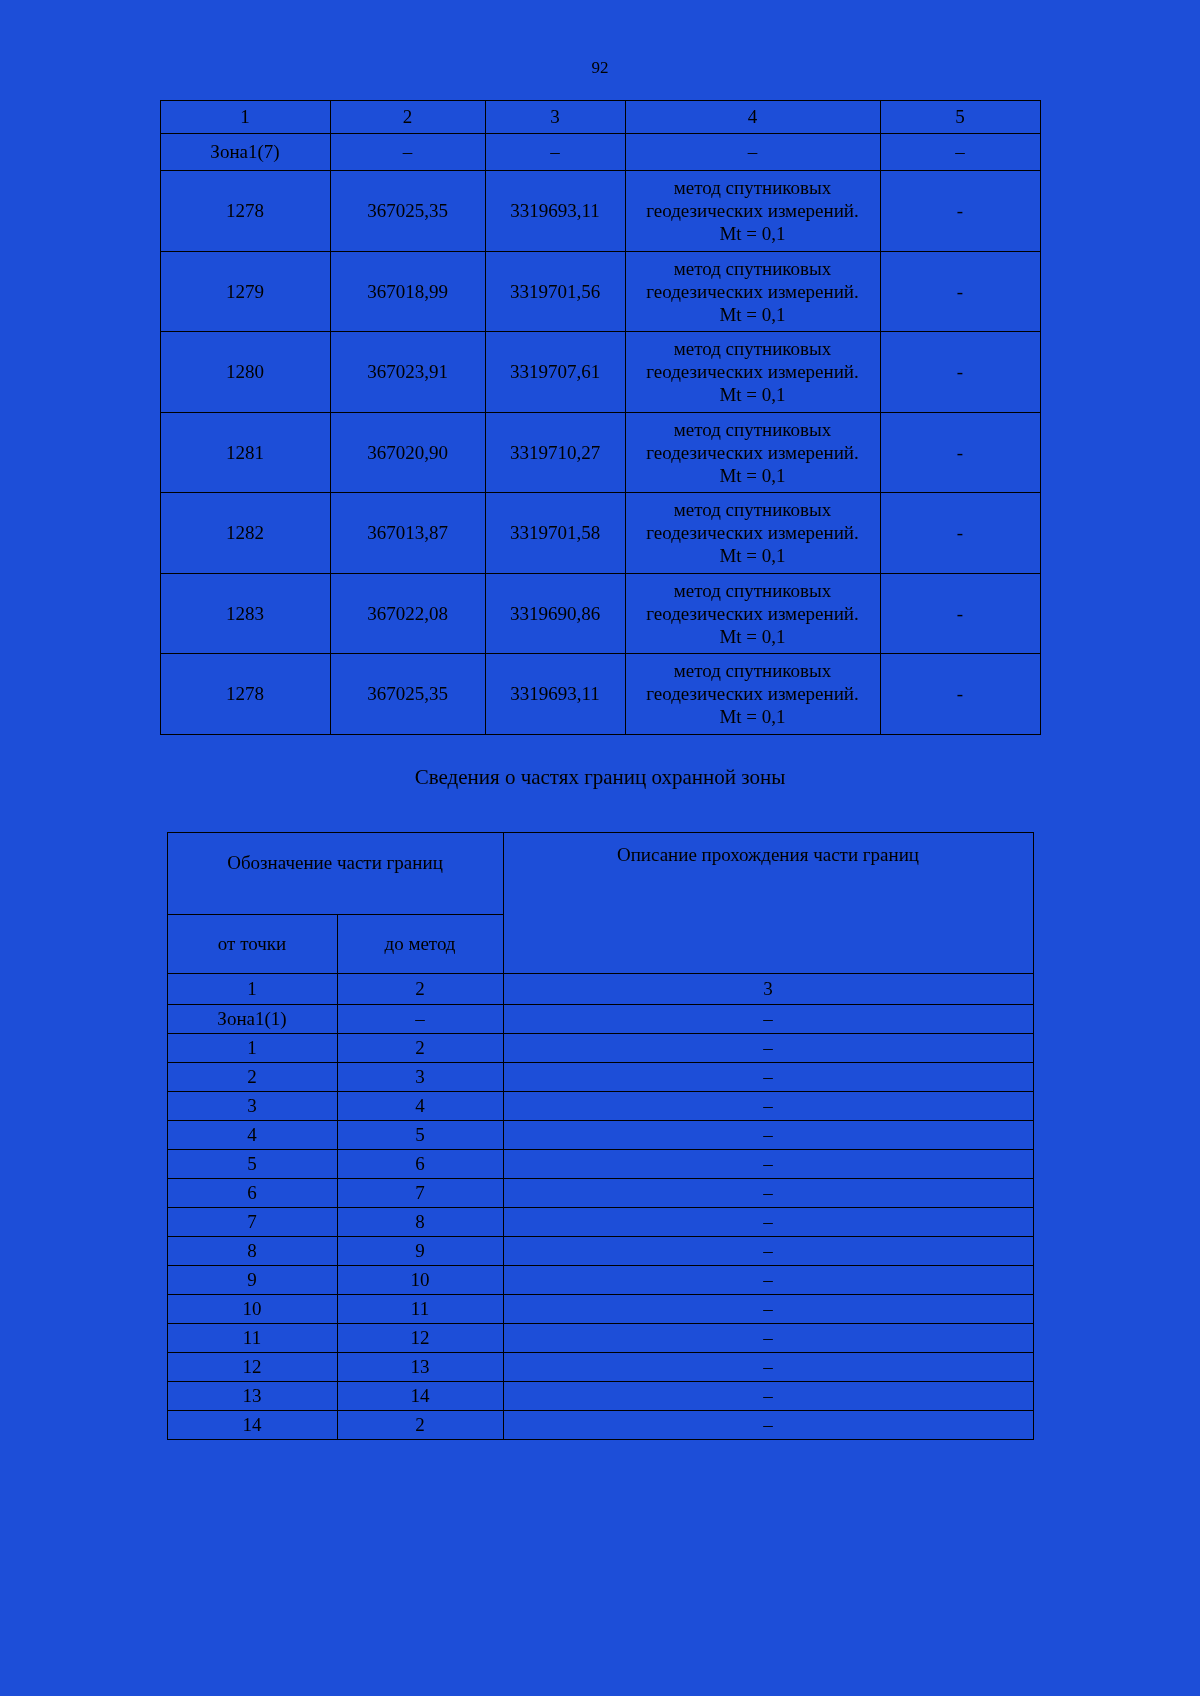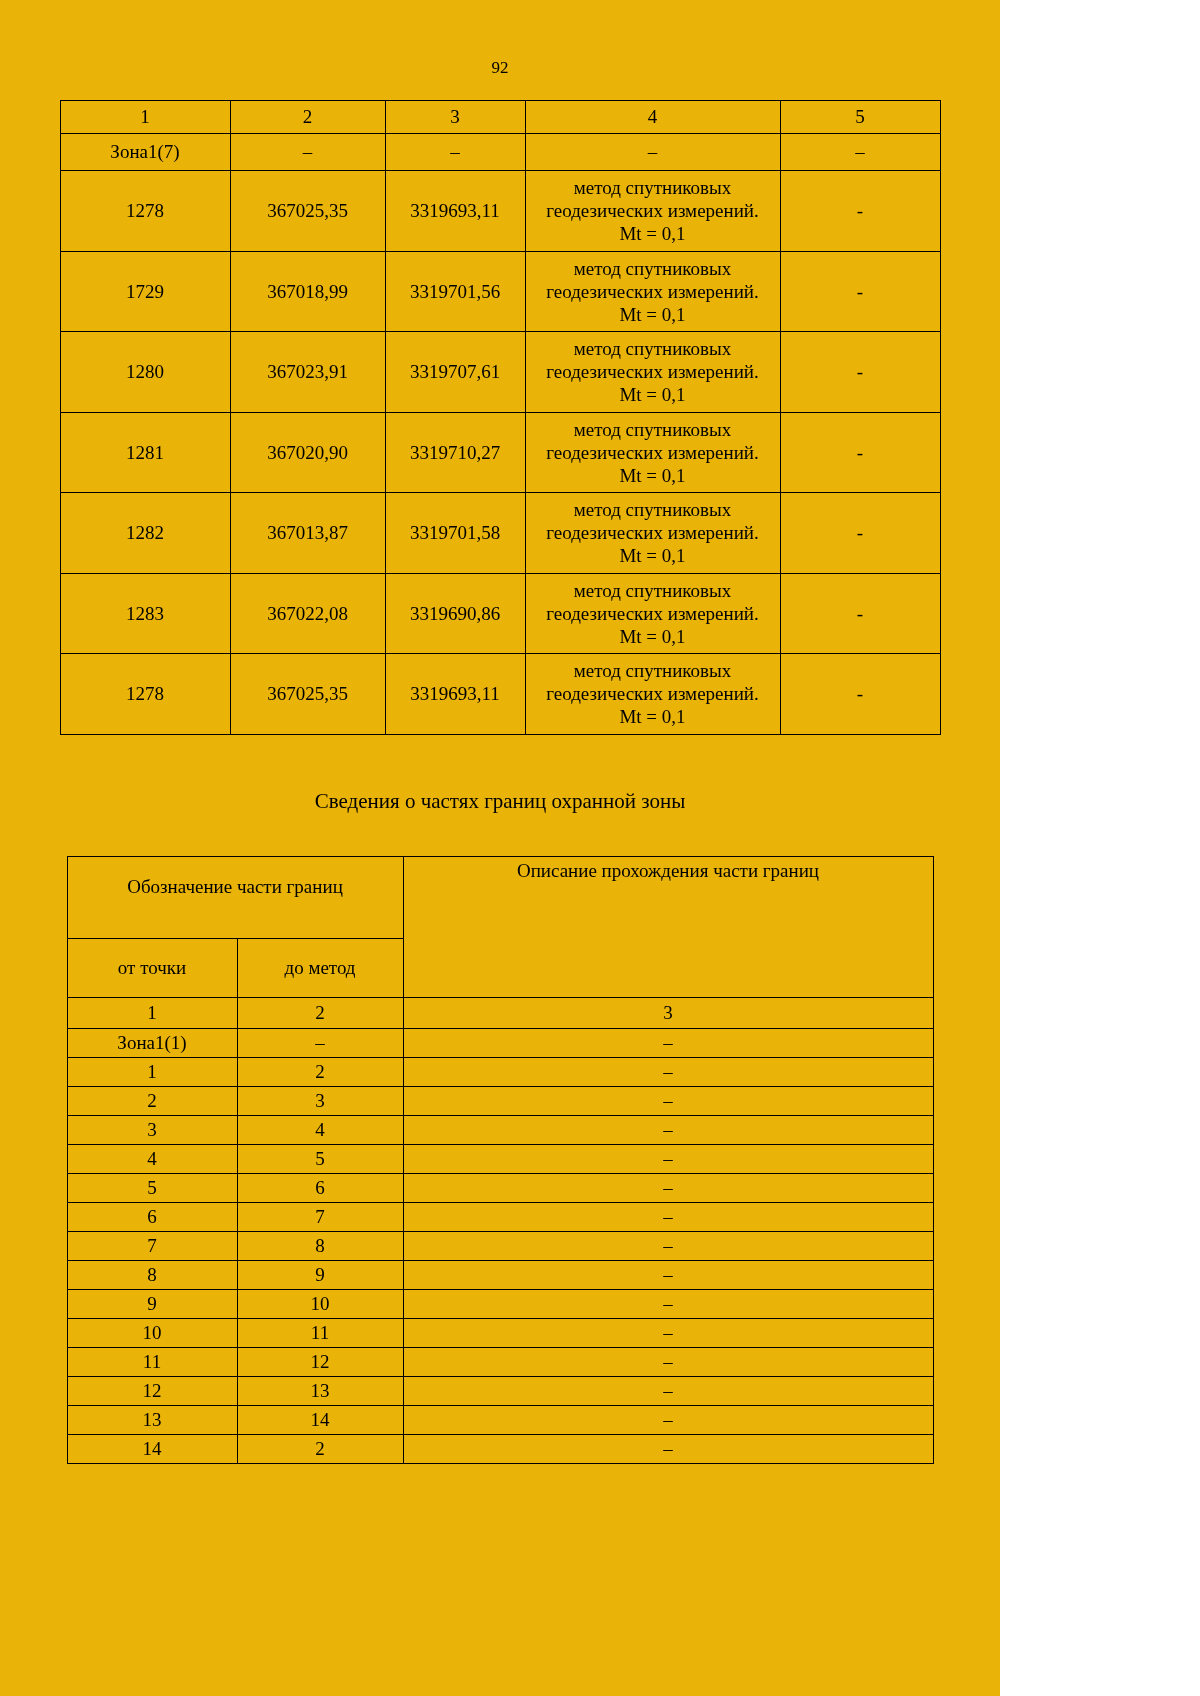--- a/index.html
+++ b/index.html
@@ -2,23 +2,23 @@
 <html><head>
 <meta charset="utf-8">
 <style>
   html, body {
     margin: 0;
     padding: 0;
     background: #ffffff;
   }
   .page {
     position: relative;
-    width: 1000px;
+    width: 1200px;
     height: 1696px;
-    background: #eab308;
+    background: #1d4ed8;
     font-family: "Liberation Serif", "DejaVu Serif", serif;
     color: #000000;
     overflow: hidden;
   }
   .page-number {
     padding-top: 58px;
     text-align: center;
     font-size: 17px;
   }
   table {
@@ -45,37 +45,37 @@
   }
   .coords-table tbody tr:first-child td {
     height: 26px;
   }
   .coords-table tbody td {
     padding: 5px 8px;
     margin-left: 32px;
   }
   
   .section-title {
-    margin-top: 54px;
+    margin-top: 30px;
     margin-bottom: 42px;
     text-align: center;
     font-size: 21px;
   }
   
   .parts-table {
     width: 866px;
   }
   .parts-table .group-header {
     height: 60px;
     vertical-align: top;
     padding-top: 18px;
   }
   .parts-table .desc-header {
     vertical-align: top;
-    padding-top: 2px;
+    padding-top: 10px;
   }
   .parts-table .sub-header td {
     height: 52px;
     vertical-align: middle;
   }
   .parts-table .num-header td {
     height: 24px;
   }
   .parts-table tbody td {
     height: 24px;
@@ -115,21 +115,21 @@
           <td>–</td>
         </tr>
         <tr>
           <td>1278</td>
           <td>367025,35</td>
           <td>3319693,11</td>
           <td>метод спутниковых геодезических измерений. Mt = 0,1</td>
           <td>-</td>
         </tr>
         <tr>
-          <td>1729</td>
+          <td>1279</td>
           <td>367018,99</td>
           <td>3319701,56</td>
           <td>метод спутниковых геодезических измерений. Mt = 0,1</td>
           <td>-</td>
         </tr>
         <tr>
           <td>1280</td>
           <td>367023,91</td>
           <td>3319707,61</td>
           <td>метод спутниковых геодезических измерений. Mt = 0,1</td>

